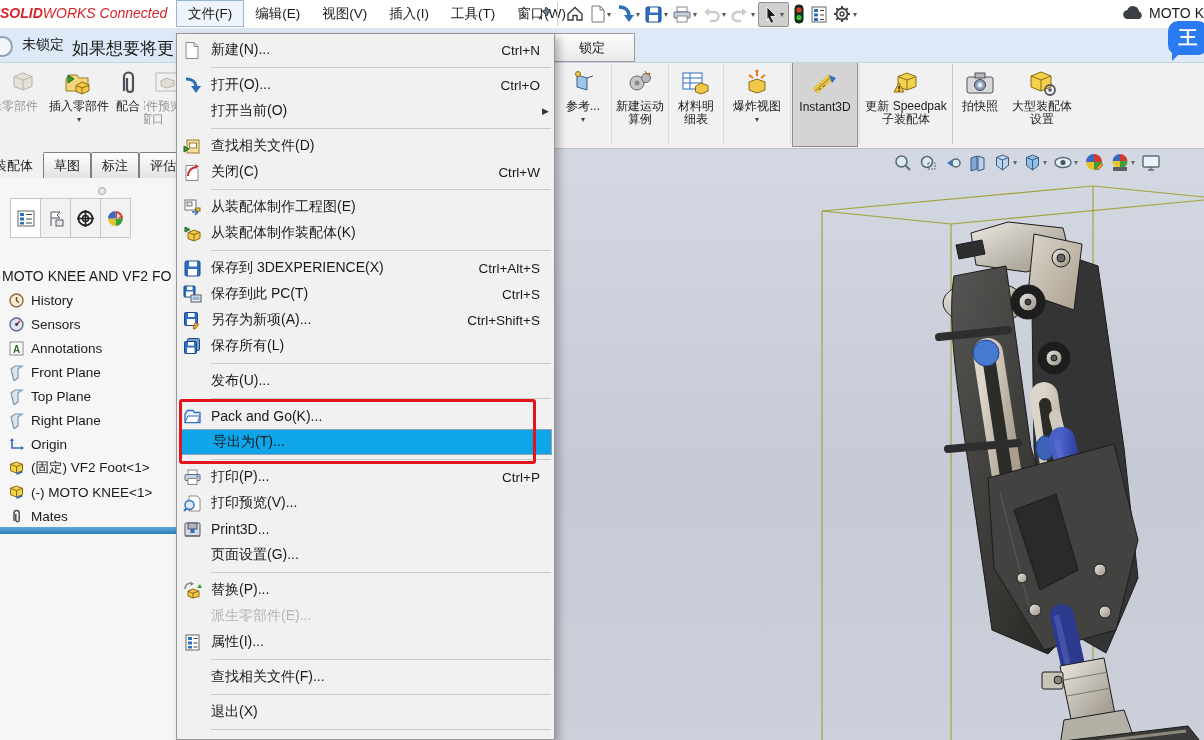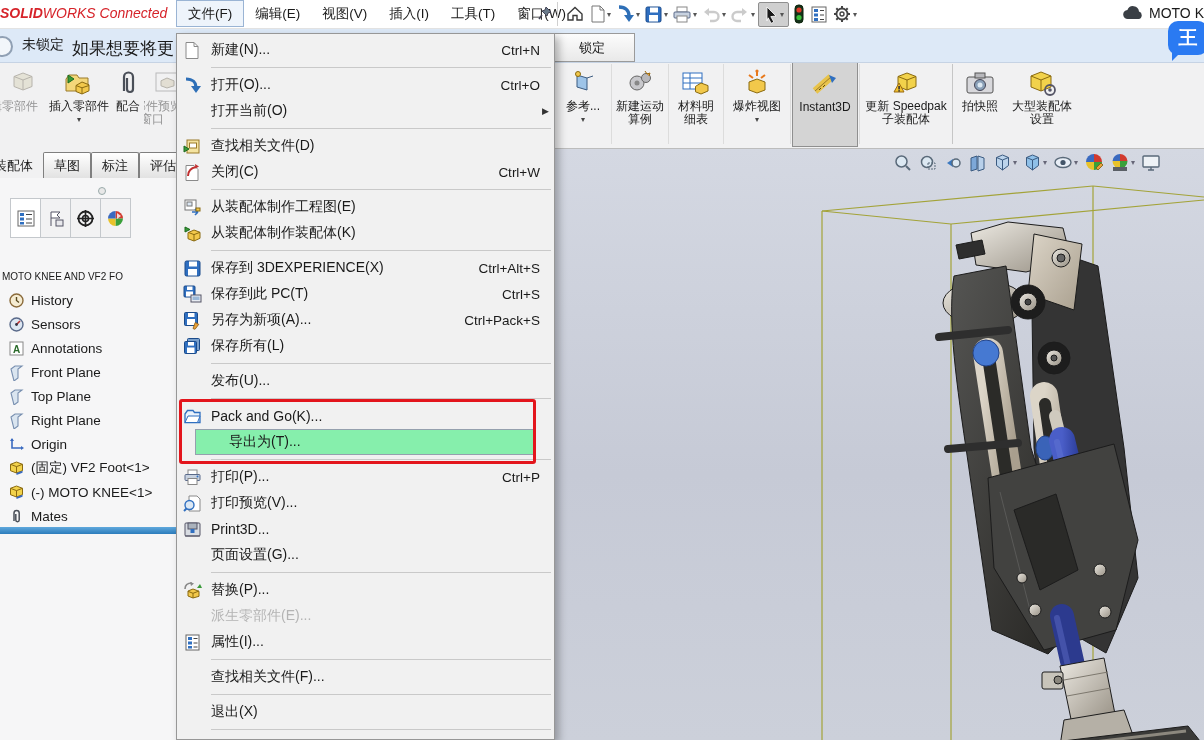--- a/index.html
+++ b/index.html
@@ -60,32 +60,32 @@
   .hbtn .dd{font-size:8px;color:#667;margin-left:1px}
   
   #leftpanel{left:0;top:178px;width:176px;height:562px;background:#f6f6f7;border-right:1px solid #a8aeb6;z-index:3}
   #handle{left:98px;top:9px;width:6px;height:6px;border-radius:50%;border:1px solid #9aa;background:#e8e8e8}
   #paneltabs{left:10px;top:20px;display:flex;height:40px}
   .ptab{width:29px;border:1px solid #c4c8cc;border-left:none;background:#f2f2f3;display:flex;align-items:center;justify-content:center}
   .ptab:first-child{border-left:1px solid #c4c8cc;background:#fff}
   #tree{left:0;top:86px;width:176px}
   .trow{height:24px;display:flex;align-items:center;font-size:13.5px;white-space:nowrap;overflow:hidden}
   .trow .tic{width:17px;height:17px;margin:0 6px 0 8px;flex:none}
-  .trow.title{padding-left:2px;font-size:10px}
+  .trow.title{padding-left:2px;font-size:14px}
   #rollback{left:0;top:349px;width:176px;height:7px;background:linear-gradient(#5fa8dc,#2c7cbc)}
   
   #filemenu{left:176px;top:33px;width:379px;height:707px;background:#f1f1f1;border:1px solid #979797;
             box-shadow:4px 4px 8px rgba(0,0,0,.28);z-index:10;padding-top:3px;box-sizing:border-box}
   .mrow{height:26px;display:flex;align-items:center}
   .mrow .mic{width:19px;height:19px;margin:0 9px 0 6px;flex:none}
   .mrow .ml{font-size:14px;flex:1;white-space:nowrap}
   .mrow .ms{font-size:13.5px;margin-right:14px}
   .mrow .sub{font-size:9px;color:#333;margin-right:5px}
   .mrow.dis .ml{color:#b4b4b4}
-  .mrow.boxed{margin:0 18px;background:#86efac;box-shadow:inset 0 0 0 1px #95a0ae}
+  .mrow.boxed{margin:0 2px;background:#0ea5e9;box-shadow:inset 0 0 0 1px #95a0ae}
   .msep{height:0;border-top:1px solid #c9c9c9;margin:4px 3px 4px 34px}
   #redbox{left:179px;top:399px;width:351px;height:59px;border:3px solid #e3151c;border-radius:3px;z-index:40;pointer-events:none}
 </style>
 </head>
 <body>
 
 <div id="viewport" class="abs">
   <svg class="abs" style="left:0;top:0" width="1028" height="592" viewBox="0 0 1028 592">
     <defs>
       <linearGradient id="gsil" x1="0" y1="0" x2="1" y2="1">
@@ -748,21 +748,21 @@
   <div class="mrow">
     <span class="mic">
         <svg width="19" height="19">
           <rect x="1.5" y="1.5" width="13" height="13" rx="1" fill="#2f6fc0" stroke="#1a4a8a"></rect>
           <rect x="5" y="2" width="6.5" height="4" fill="#fff"></rect>
           <rect x="4" y="8" width="8" height="6" fill="#fff"></rect>
           <path d="M10 17.5l2.2-6 3.6 1.8-3.8 5z" fill="#e8a13a" stroke="#8a5a10" stroke-width=".8"></path>
         </svg>
       </span>
     <span class="ml">另存为新项(A)...</span>
-      <span class="ms">Ctrl+Pack+S</span>
+      <span class="ms">Ctrl+Shift+S</span>
   </div>
   <div class="mrow">
     <span class="mic">
         <svg width="19" height="19">
           <rect x="4.5" y="1.5" width="12" height="12" rx="1" fill="#7aa0cc" stroke="#1a4a8a"></rect>
           <rect x="1.5" y="4.5" width="12" height="12" rx="1" fill="#2f6fc0" stroke="#1a4a8a"></rect>
           <rect x="5" y="5" width="6" height="3.6" fill="#fff"></rect>
           <rect x="4" y="10.5" width="7.5" height="5.5" fill="#fff"></rect>
         </svg>
       </span>

